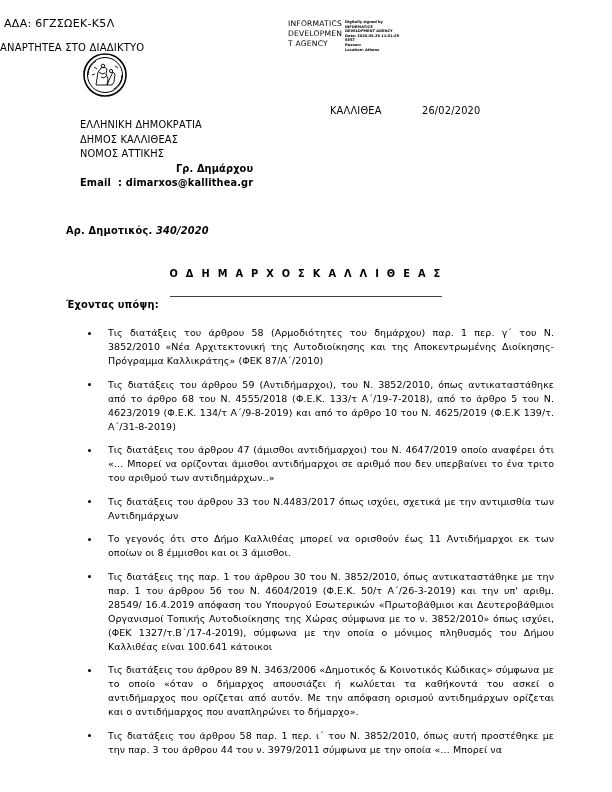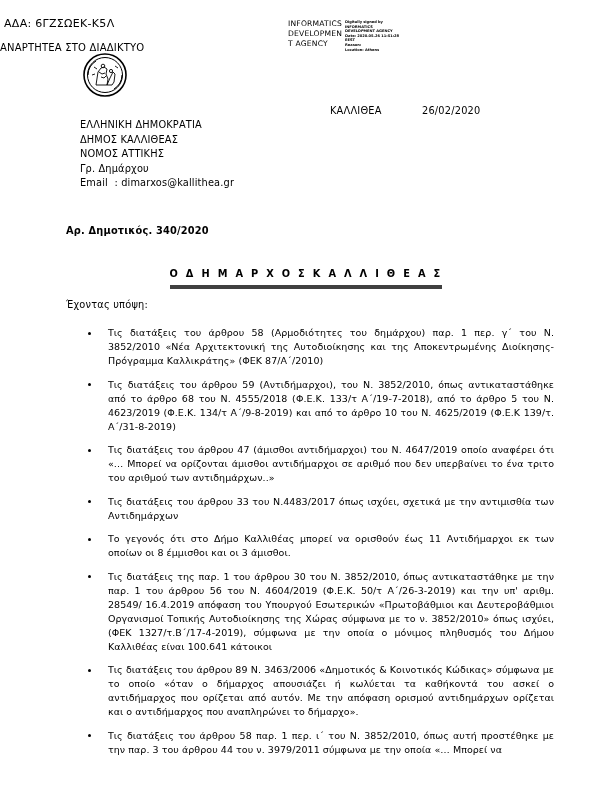--- a/index.html
+++ b/index.html
@@ -88,63 +88,63 @@
   .sender {
     position: absolute;
     left: 66px;
     top: 118px;
     font-size: 9.8px;
     line-height: 14.6px;
     letter-spacing: 0.15px;
     margin-left: 14px;
   }
   .sender div { white-space: pre; }
-  .sender .b { font-weight: normal; }
+  .sender .b { font-weight: bold; text-align: right; }
 
   .place-date {
     position: absolute;
     left: 330px;
     top: 105px;
     font-size: 9.8px;
     letter-spacing: 0.2px;
     width: 230px;
   }
   .place-date .pd-place { display: inline-block; width: 92px; }
 
   .decision-no {
     position: absolute;
     left: 66px;
     top: 225px;
     font-size: 9.8px;
     font-weight: bold;
     letter-spacing: 0.2px;
   }
-  .decision-no span.num { font-weight: bold; }
+  .decision-no span.num { font-weight: bold; font-style: italic; }
 
   .doc-title {
     position: absolute;
     left: 0;
     top: 268px;
     width: 612px;
     text-align: center;
     font-size: 9.8px;
     font-weight: bold;
   }
   .doc-title span {
-    border-bottom: 4px solid #404040;
-    padding-bottom: 6px;
+    border-bottom: 1px solid #404040;
+    padding-bottom: 17px;
     letter-spacing: 2.3px;
   }
 
   .preamble {
     position: absolute;
     left: 66px;
     top: 299px;
     font-size: 9.8px;
-    font-weight: normal;
+    font-weight: bold;
     letter-spacing: 0.2px;
   }
 
   
   .bullets {
     position: absolute;
     left: 66px;
     top: 326px;
     width: 488px;
   }

